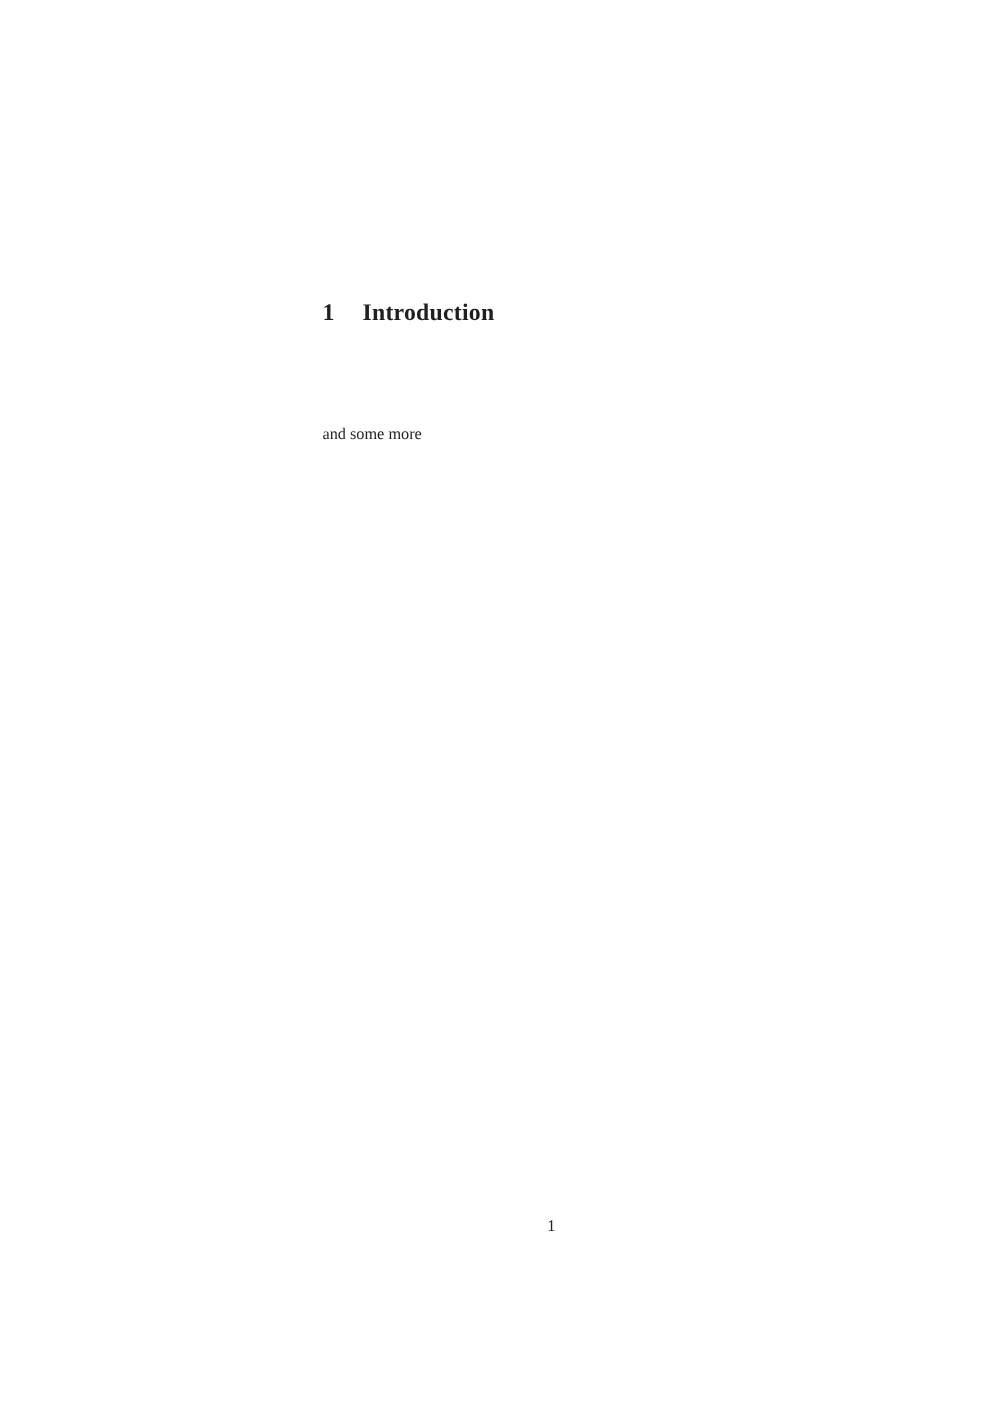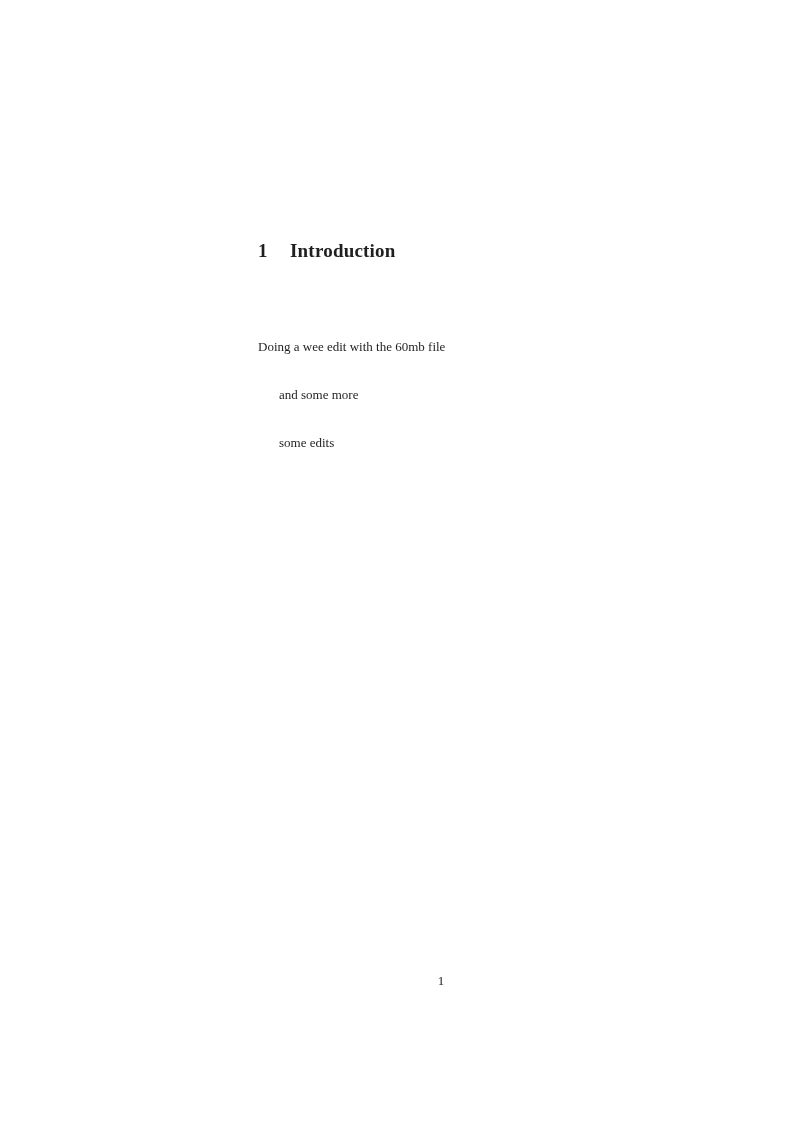--- a/index.html
+++ b/index.html
@@ -62,22 +62,20 @@
 </head>
 <body>
 
 <div class="page">
 
   <div class="text-block">
 
     <h1 class="section-heading"><span class="sec-num">1</span><span class="sec-title">Introduction</span></h1>
 
     <div class="body-text">
-      <p>Doing a wee edit with the 60mb file</p>
       <p>and some more</p>
-      <p>some edits</p>
     </div>
 
   </div>
 
   <div class="page-number">1</div>
 
 </div>
 
 </body></html>

